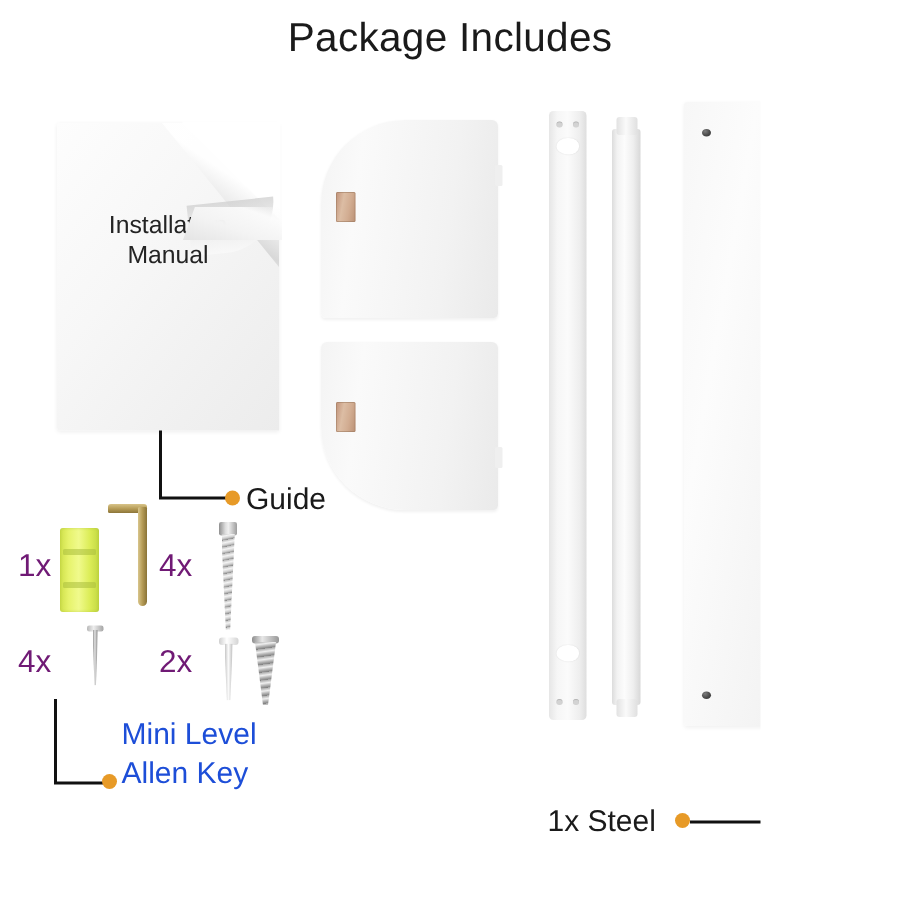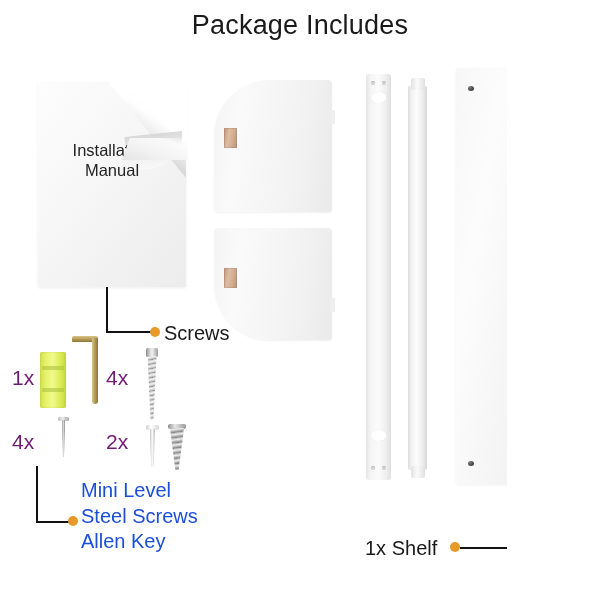--- a/index.html
+++ b/index.html
@@ -490,29 +490,28 @@
   </div>
   <div id="anchor-metal">
     <div id="anchor-metal-head"></div>
     <div id="anchor-metal-body"></div>
   </div>
   <div class="qty" style="left:106px; top:430px;">2x</div>
 
   <div class="leader leader-v" style="left:106px; top:287px; height:45px;"></div>
   <div class="leader leader-h" style="left:106px; top:331px; width:48px;"></div>
   <div class="dot" style="left:150px; top:327px;"></div>
-  <div class="callout" style="left:164px; top:322px;">Screws</div>
+  <div class="callout" style="left:164px; top:322px;">Guide</div>
 
   <div class="leader leader-v" style="left:36px; top:466px; height:56px;"></div>
   <div class="leader leader-h" style="left:36px; top:521px; width:36px;"></div>
   <div class="dot" style="left:68px; top:516px;"></div>
   <div id="parts-list">
     <div>Mini Level</div>
-    <div>Steel Screws</div>
     <div>Allen Key</div>
   </div>
 
   <div class="leader leader-h" style="left:460px; top:547px; width:55px;"></div>
   <div class="leader leader-v" style="left:513px; top:510px; height:38px;"></div>
   <div class="dot" style="left:450px; top:542px;"></div>
-  <div class="callout" style="left:365px; top:537px;">1x Shelf</div>
+  <div class="callout" style="left:365px; top:537px;">1x Steel</div>
 
 </div>
 
 </body></html>

